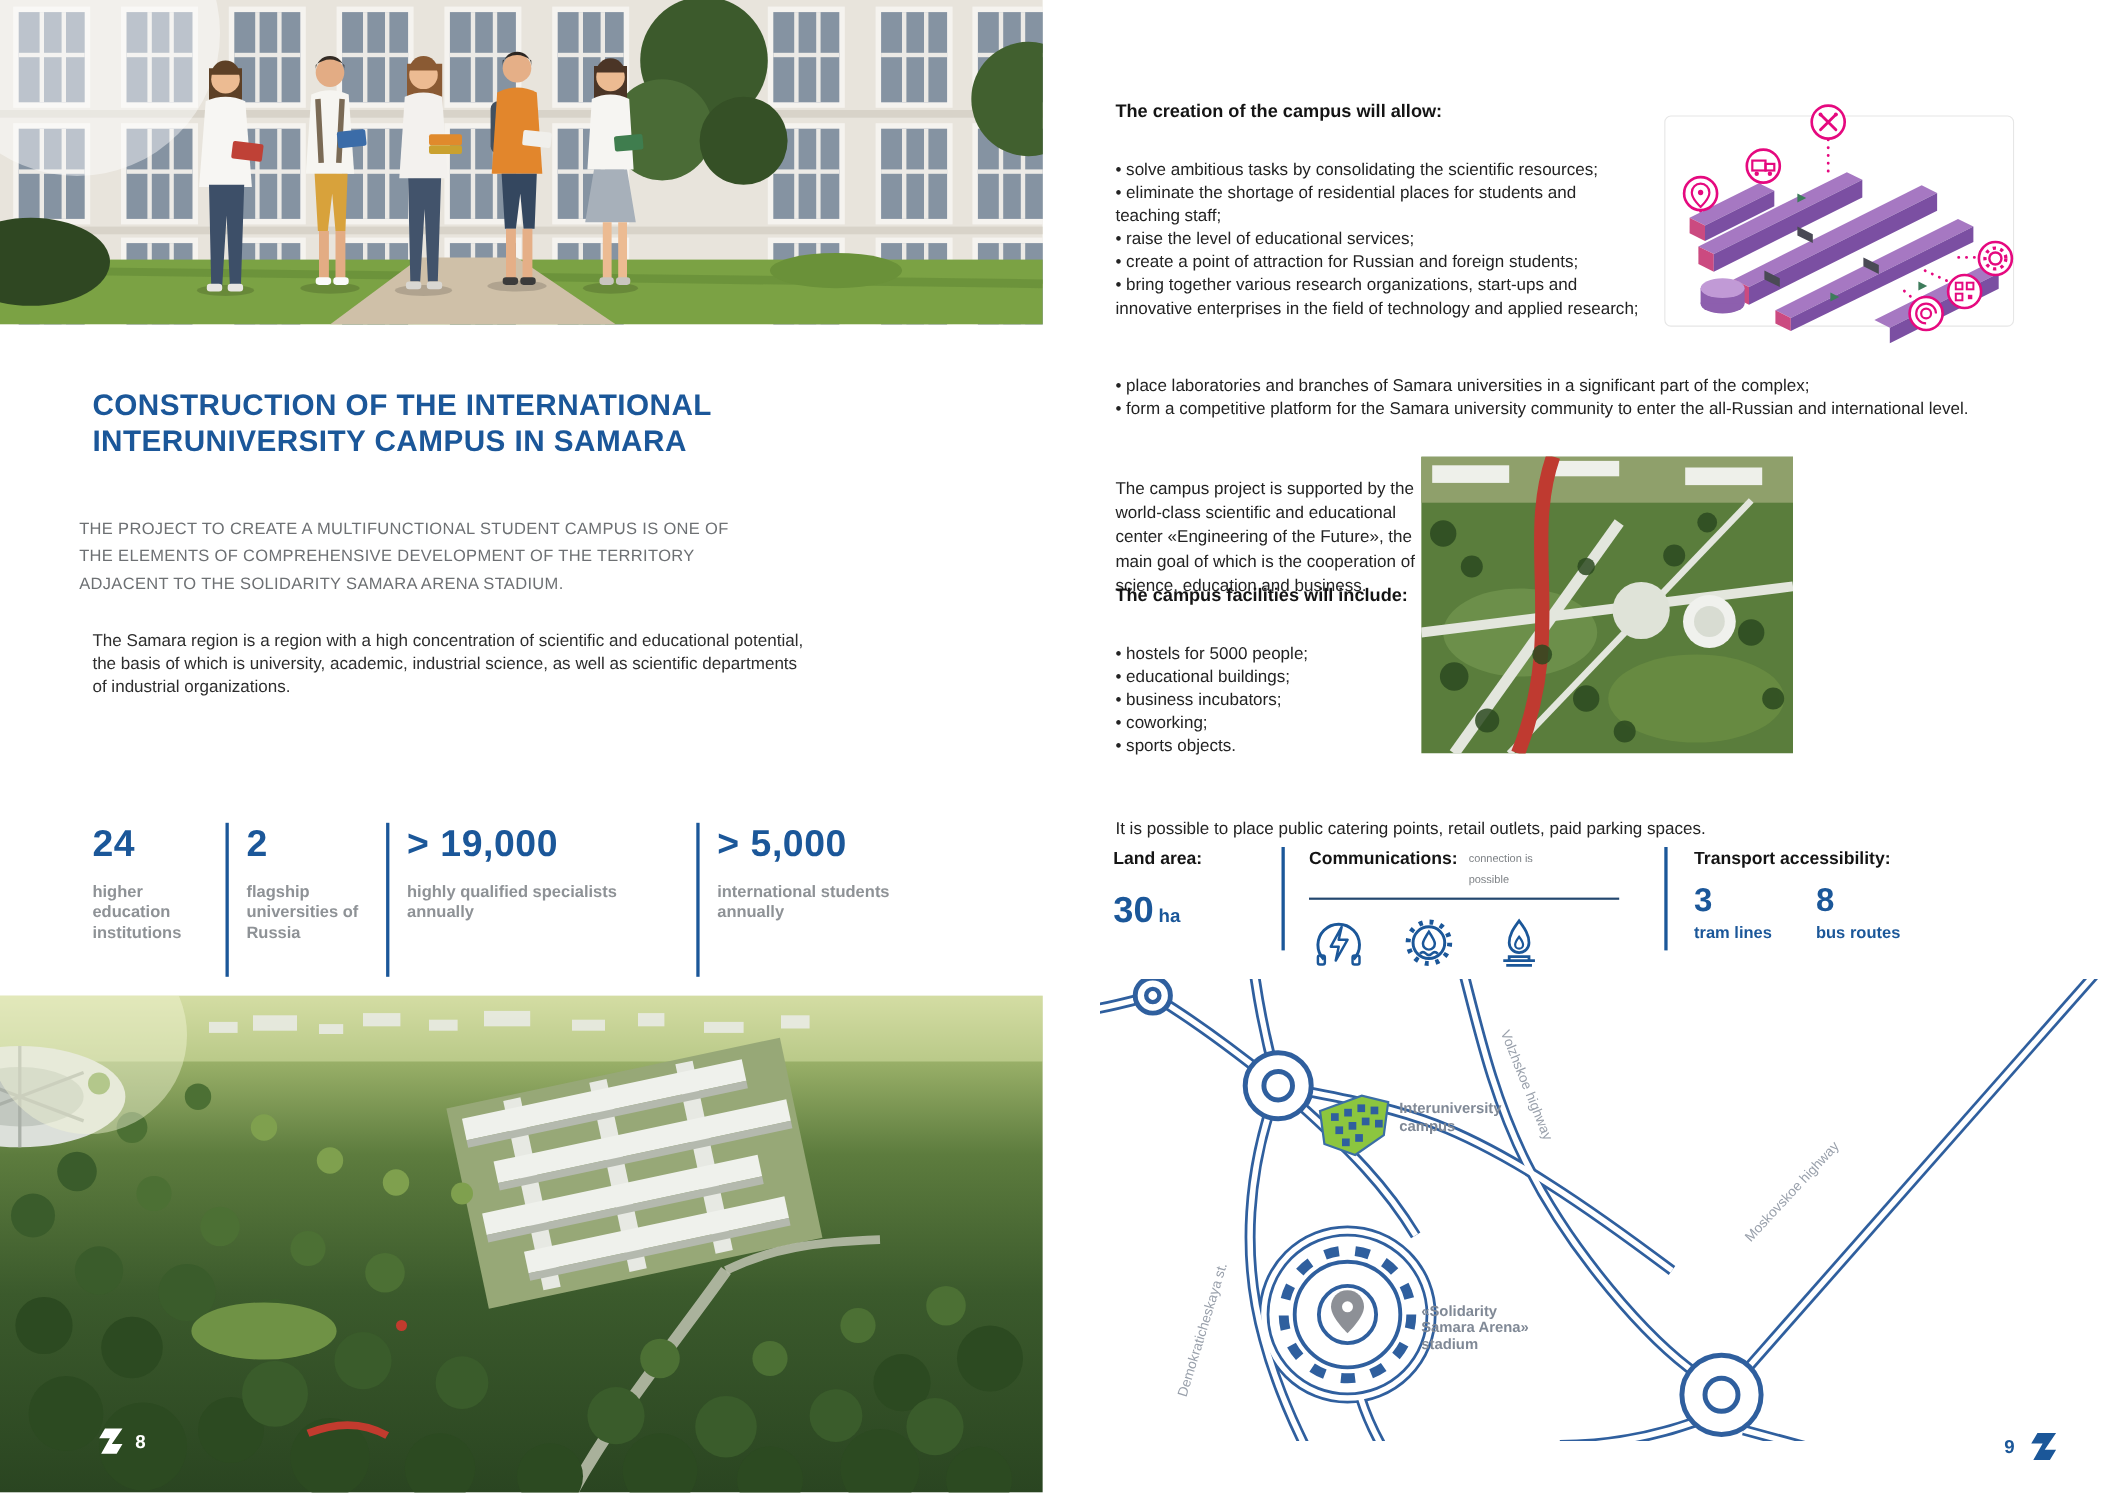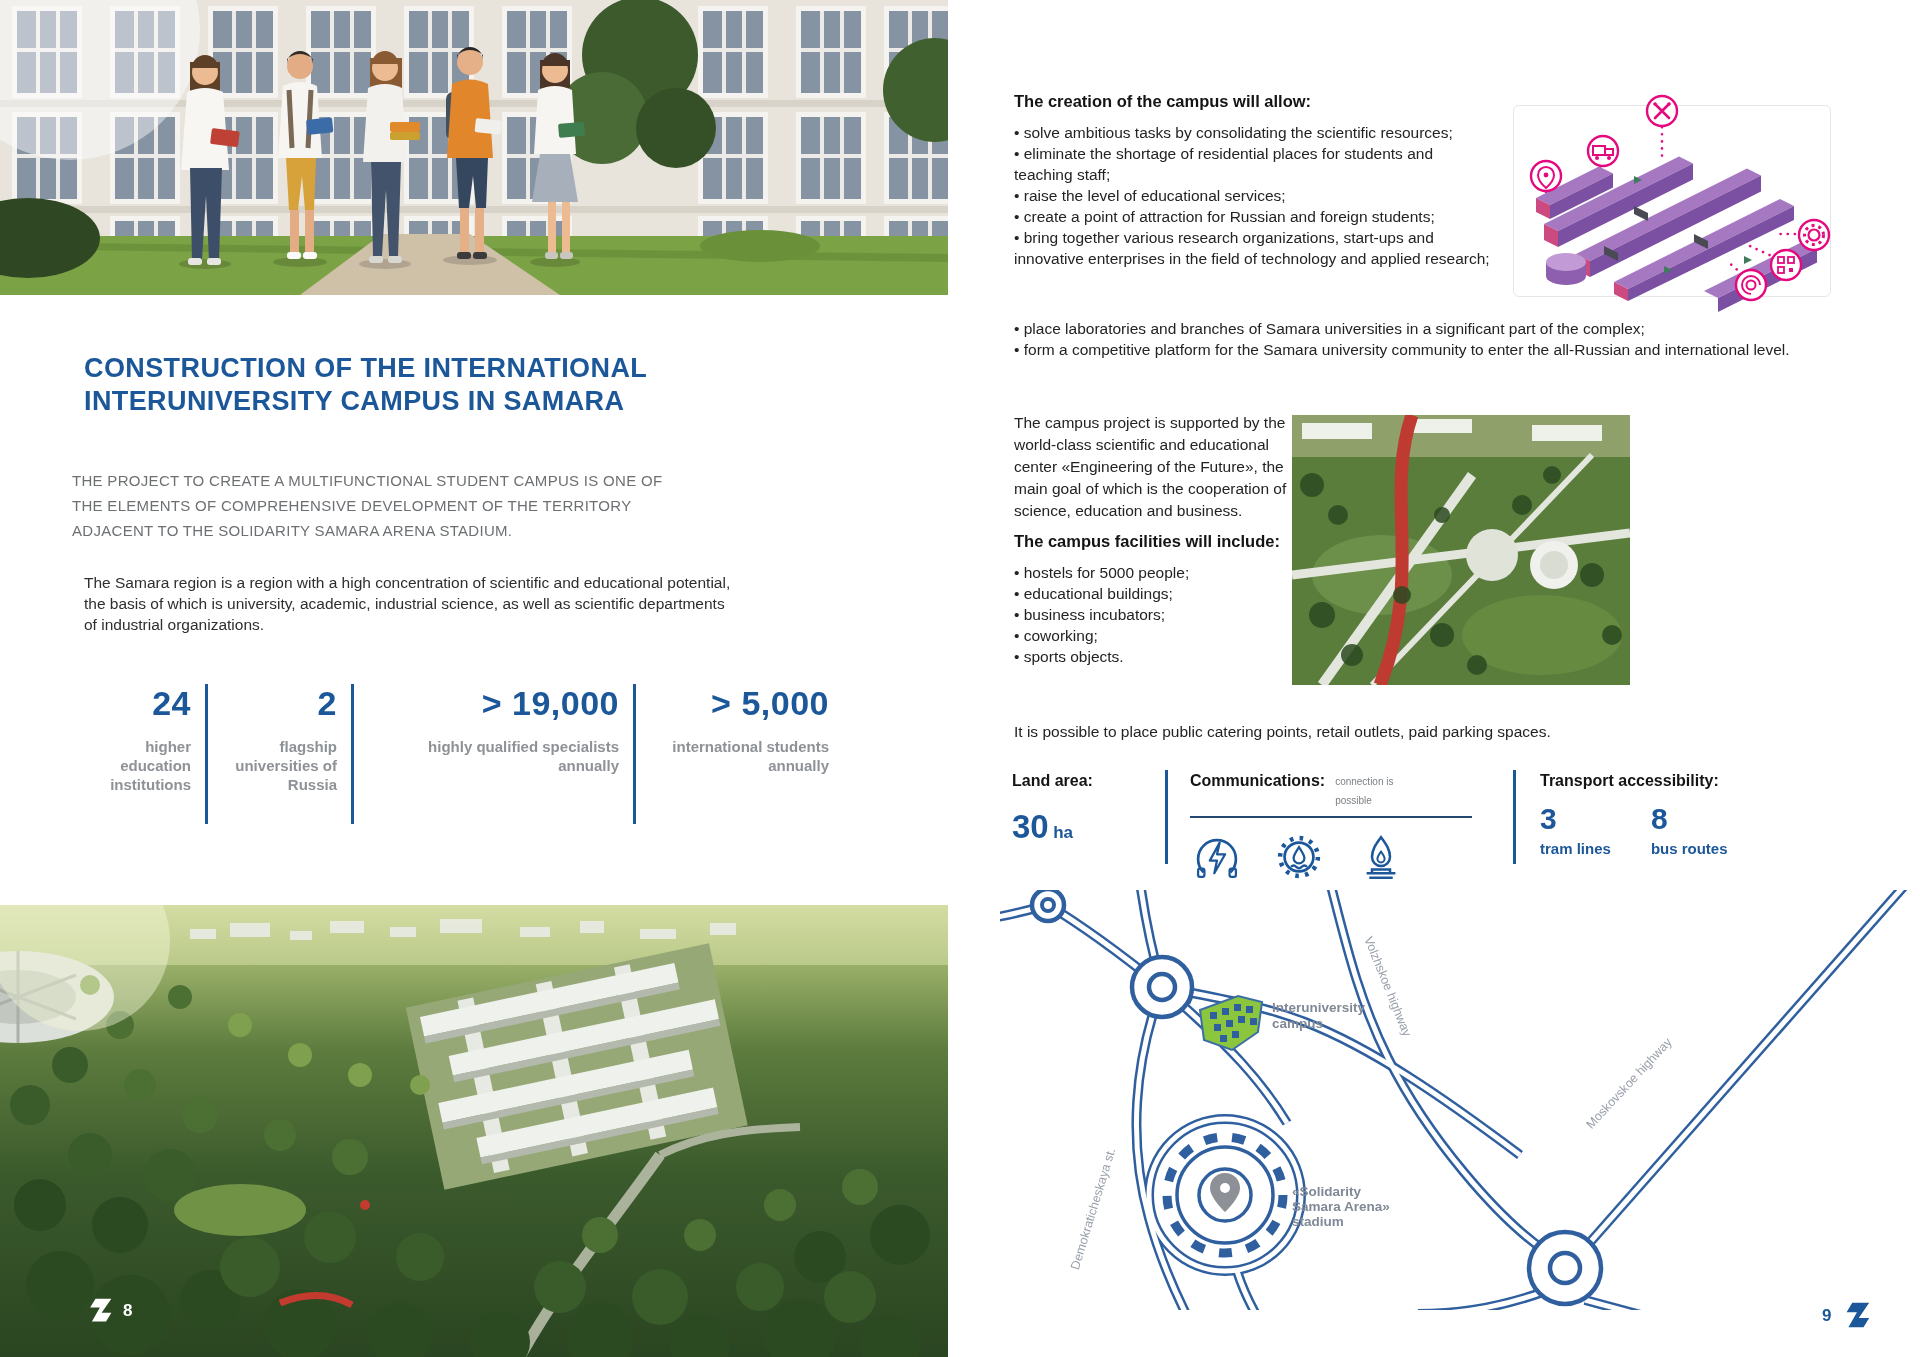--- a/index.html
+++ b/index.html
@@ -8,21 +8,21 @@
   .abs { position:absolute; }
   .title { font-size:27px; line-height:33px; font-weight:800; color:#1b5799; letter-spacing:.4px; }
   .subtitle { font-size:15px; line-height:25px; color:#6d7073; letter-spacing:.3px; }
   .bodytext { font-size:15.5px; line-height:21px; color:#2e2e2e; }
   .stats-row { display:flex; align-items:stretch; }
   .stat-col { padding-right:14px; }
   .stat-col + .stat-col { border-left:3px solid #1b5799; padding-left:16px; }
   .stat-value { font-size:34px; font-weight:800; color:#1b5799; letter-spacing:.5px; }
   .stat-label { margin-top:14px; font-size:15px; line-height:19px; font-weight:700; color:#8e9296; }
   .rp-heading { font-size:16.5px; font-weight:700; color:#141414; }
-  .rp-text { font-size:15.5px; line-height:20px; color:#232323; }
+  .rp-text { font-size:15.5px; line-height:20px; color:#232323;margin-top:22px; }
   .bullets div { margin:0; }
   .facilities div, .bullets div { line-height:21px; }
   .sec-label { font-size:16px; font-weight:700; color:#141414; }
   .big-blue { font-size:33px; font-weight:800; color:#1b5799; }
   .mid-blue { font-size:30px; font-weight:800; color:#1b5799; }
   .blue-label { font-size:15px; font-weight:700; color:#1b5799; }
   .note-gray { font-size:10px; line-height:19px; color:#7d8185; }
   .vdiv { width:3px; background:#1b5799; }
   .footer { display:flex; align-items:center; gap:9px; font-weight:800; font-size:17px; }
   .diagram-panel { border:1px solid #e6e6e6; border-radius:6px; background:#fff; }
@@ -159,21 +159,21 @@
 
     <div class="abs title" style="left:84px;top:352px;width:660px;">
       <div>CONSTRUCTION OF THE INTERNATIONAL</div>
       <div>INTERUNIVERSITY CAMPUS IN SAMARA</div>
     </div>
 
     <div class="abs subtitle" style="left:72px;top:468px;width:600px;">THE PROJECT TO CREATE A MULTIFUNCTIONAL STUDENT CAMPUS IS ONE OF THE ELEMENTS OF COMPREHENSIVE DEVELOPMENT OF THE TERRITORY ADJACENT TO THE SOLIDARITY SAMARA ARENA STADIUM.</div>
 
     <div class="abs bodytext" style="left:84px;top:572px;width:650px;">The Samara region is a region with a high concentration of scientific and educational potential, the basis of which is university, academic, industrial science, as well as scientific departments of industrial organizations.</div>
 
-    <div class="abs stats-row" style="left:84px;top:684px;height:140px;text-align:right;">
+    <div class="abs stats-row" style="left:84px;top:748px;height:140px;">
       <div class="stat-col" style="width:121px;">
         <div class="stat-value">24</div>
         <div class="stat-label">higher education institutions</div>
       </div>
       <div class="stat-col" style="width:146px;">
         <div class="stat-value">2</div>
         <div class="stat-label">flagship universities of Russia</div>
       </div>
       <div class="stat-col" style="width:282px;">
         <div class="stat-value">&gt; 19,000</div>

